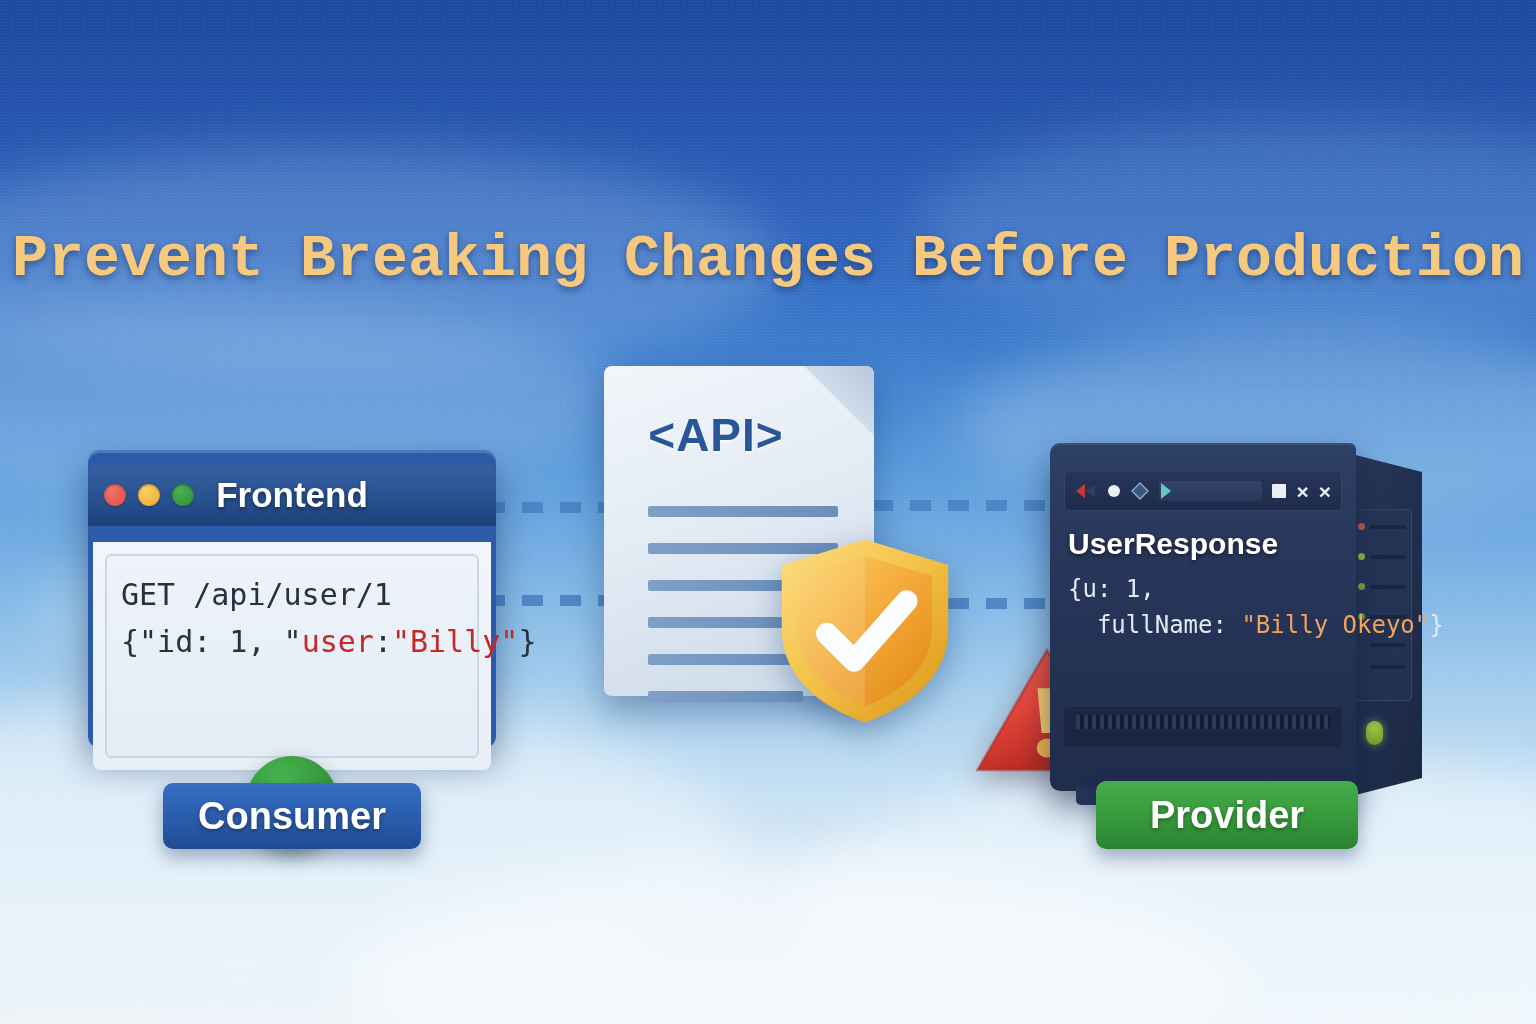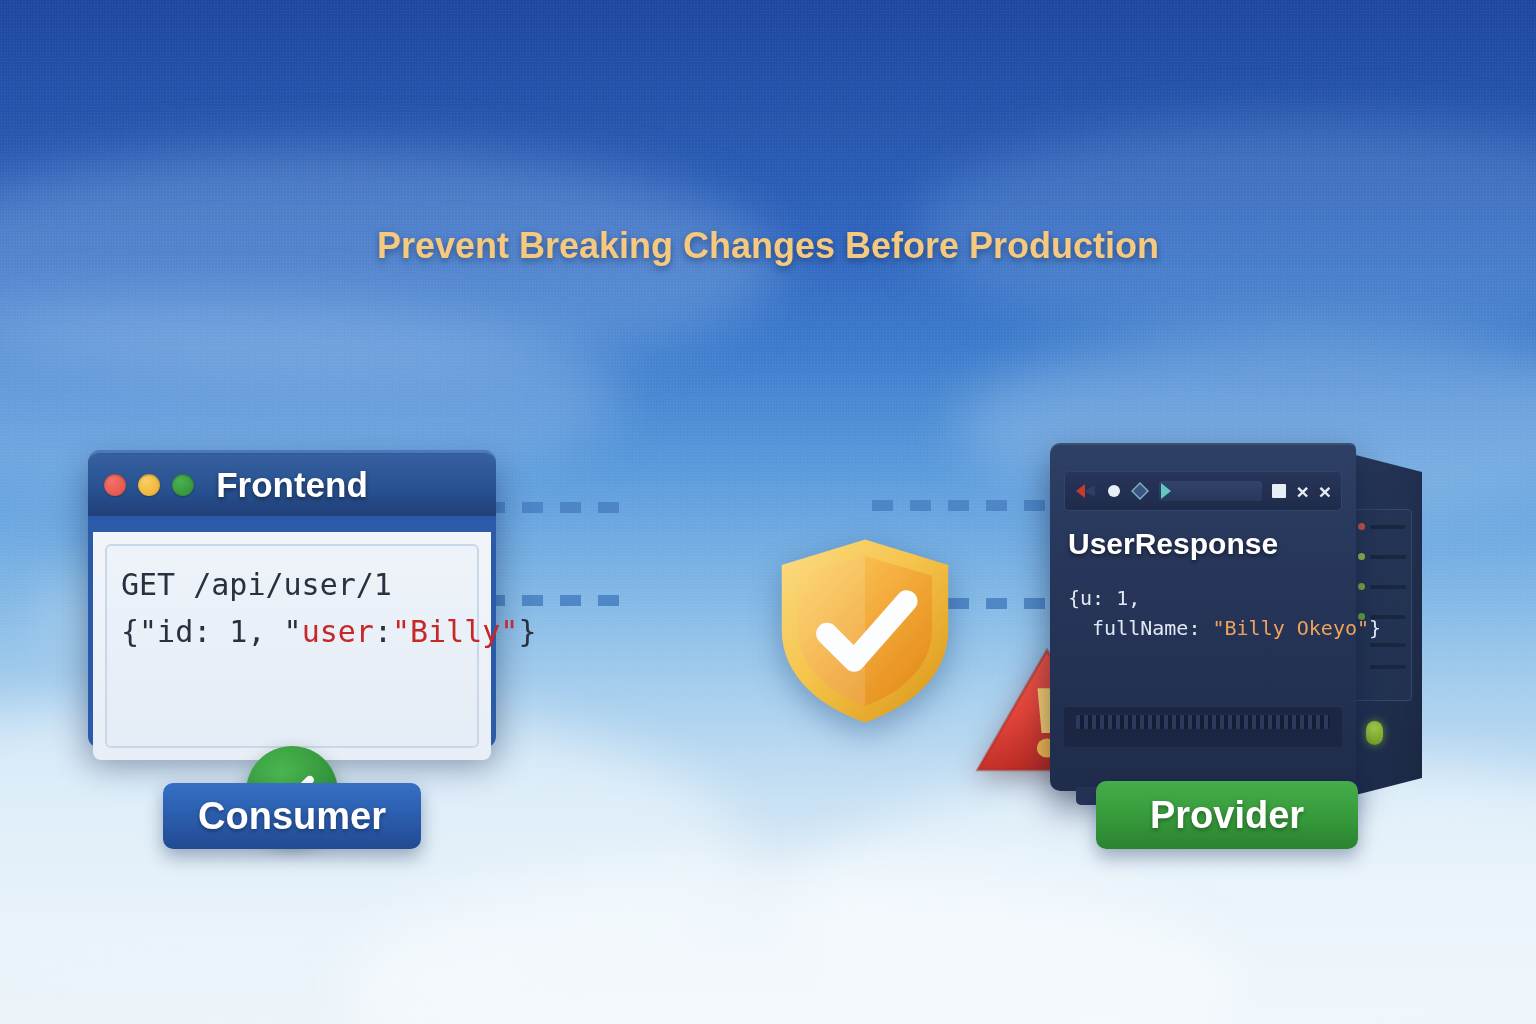--- a/index.html
+++ b/index.html
@@ -55,44 +55,45 @@
     position:absolute; left:0; right:0; top:78px;
     text-align:center;
     font-size:92px; font-weight:bold; color:#ffffff;
     letter-spacing:.5px;
     text-shadow: 0 4px 10px rgba(4,24,60,.45), 0 1px 2px rgba(4,24,60,.55);
     white-space:nowrap;
   }
   .subtitle {
     position:absolute; left:0; right:0; top:225px;
     text-align:center;
-    font-size:36px; font-weight:bold; color:#f6c97f;
+    font-size:60px; font-weight:bold; color:#f6c97f;
     text-shadow: 0 3px 7px rgba(6,26,64,.45);
     white-space:nowrap;
+    font-family:Liberation Mono, monospace;
   }
 
   
   .dash {
     position:absolute; height:11px;
     background-image: repeating-linear-gradient(90deg,
         #4b83c4 0px, #4b83c4 21px, rgba(0,0,0,0) 21px, rgba(0,0,0,0) 38px);
     opacity:.92;
   }
   .dash.l-top { left:484px; top:502px;  width:140px; }
   .dash.l-mid { left:484px; top:595px;  width:140px; }
   .dash.r-top { left:872px; top:500px;  width:196px; }
   .dash.r-mid { left:872px; top:598px;  width:196px; }
 
   
   .win {
     position:absolute; left:88px; top:450px; width:408px; height:298px;
     border-radius:12px;
     background:#2a5aa8;
     box-shadow: 0 16px 34px rgba(8,32,74,.45), 0 3px 0 rgba(255,255,255,.18) inset;
-    padding:4px 6px 8px 6px;
+    padding:14px 6px 8px 6px;
     box-sizing:border-box;
   }
   .win-bar {
     height:62px; border-radius:9px 9px 0 0;
     margin:0 -6px;
     background:linear-gradient(180deg,#36609f 0%, #27508f 60%, #213f79 100%);
     display:flex; align-items:center; gap:0;
     padding:0 16px; position:relative;
   }
   .dot { width:22px; height:22px; border-radius:50%; margin-right:12px;
@@ -249,25 +250,25 @@
     content:""; position:absolute; left:2px; top:2px;
     border-left:10px solid #63c7c0; border-top:8px solid transparent;
     border-bottom:8px solid transparent;
   }
   .tb-sq { width:14px; height:14px; background:#e8eef6; border-radius:1px; }
   .tb-x { color:#e8eef6; font-size:21px; line-height:1; font-weight:bold; }
   .server-code { margin-top:16px; padding:0 4px; }
   .server-code .cls {
     font-size:30px; font-weight:bold; color:#ffffff;
     text-shadow:0 2px 4px rgba(0,0,0,.5);
-    margin-bottom:22px;
+    margin-bottom:10px;
   }
   .server-code .ln {
     font-family:"DejaVu Sans Mono", monospace;
-    font-size:20px; color:#e2e9f4; white-space:pre; line-height:1.5;
+    font-size:24px; color:#e2e9f4; white-space:pre; line-height:1.5;
   }
   .server-code .ln .s { color:#f0a35a; }
   .server-vent {
     position:absolute; left:14px; right:14px; bottom:44px; height:42px;
     border-radius:4px;
     background:#1a2642;
     box-shadow:0 2px 0 rgba(255,255,255,.06) inset;
     overflow:hidden;
   }
   .server-vent .slots {
@@ -318,20 +319,32 @@
       <div class="check-badge">
         <svg viewBox="0 0 24 24" aria-hidden="true">
             <path d="M4.5 12.6l4.6 4.6L19.6 6.8" fill="none" stroke="#ffffff" stroke-width="3.6" stroke-linecap="round" stroke-linejoin="round"></path>
           </svg>
       </div>
     </div>
   </div>
 
   <div class="pill consumer">Consumer</div>
 
+  <div class="doc">
+    <div class="doc-fold"></div>
+    <div class="doc-api">&lt;API&gt;</div>
+    <div class="doc-lines">
+      <i style="width:190px"></i>
+      <i style="width:190px"></i>
+      <i style="width:155px"></i>
+      <i style="width:155px"></i>
+      <i style="width:155px"></i>
+      <i style="width:155px"></i>
+    </div>
+  </div>
 
   <div class="shield">
     <svg viewBox="0 0 100 105" aria-hidden="true">
       <defs>
         <linearGradient id="shOuter" x1="0" y1="0" x2="1" y2="1">
           <stop offset="0%" stop-color="#fbdc85"></stop>
             <stop offset="45%" stop-color="#f5c44b"></stop>
           <stop offset="100%" stop-color="#d99414"></stop>
         </linearGradient>
         <linearGradient id="shInner" x1="0" y1="0" x2="1" y2="1">

